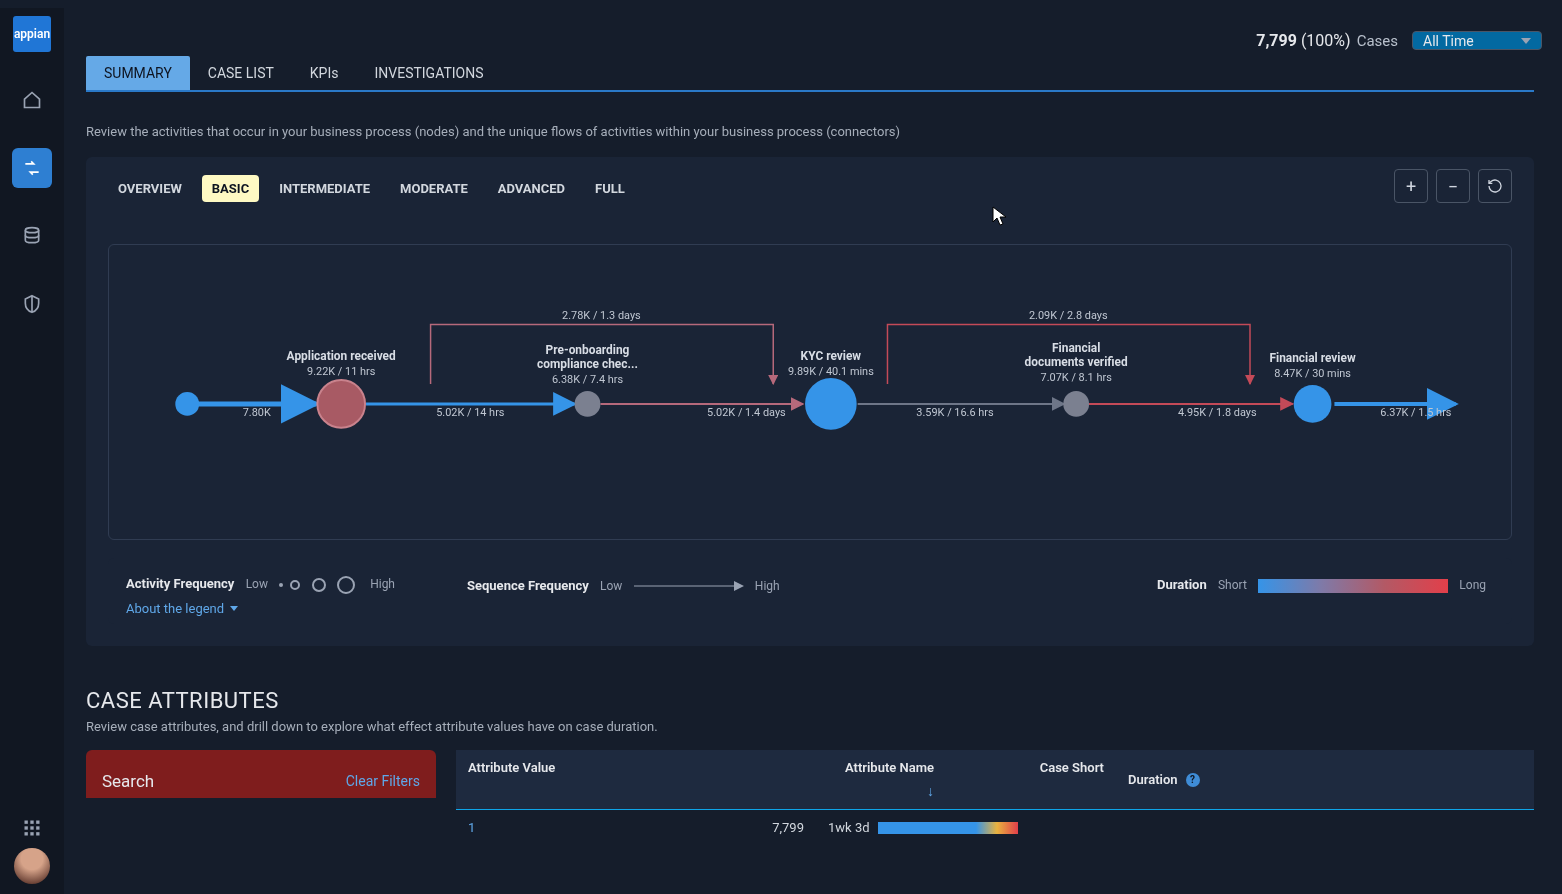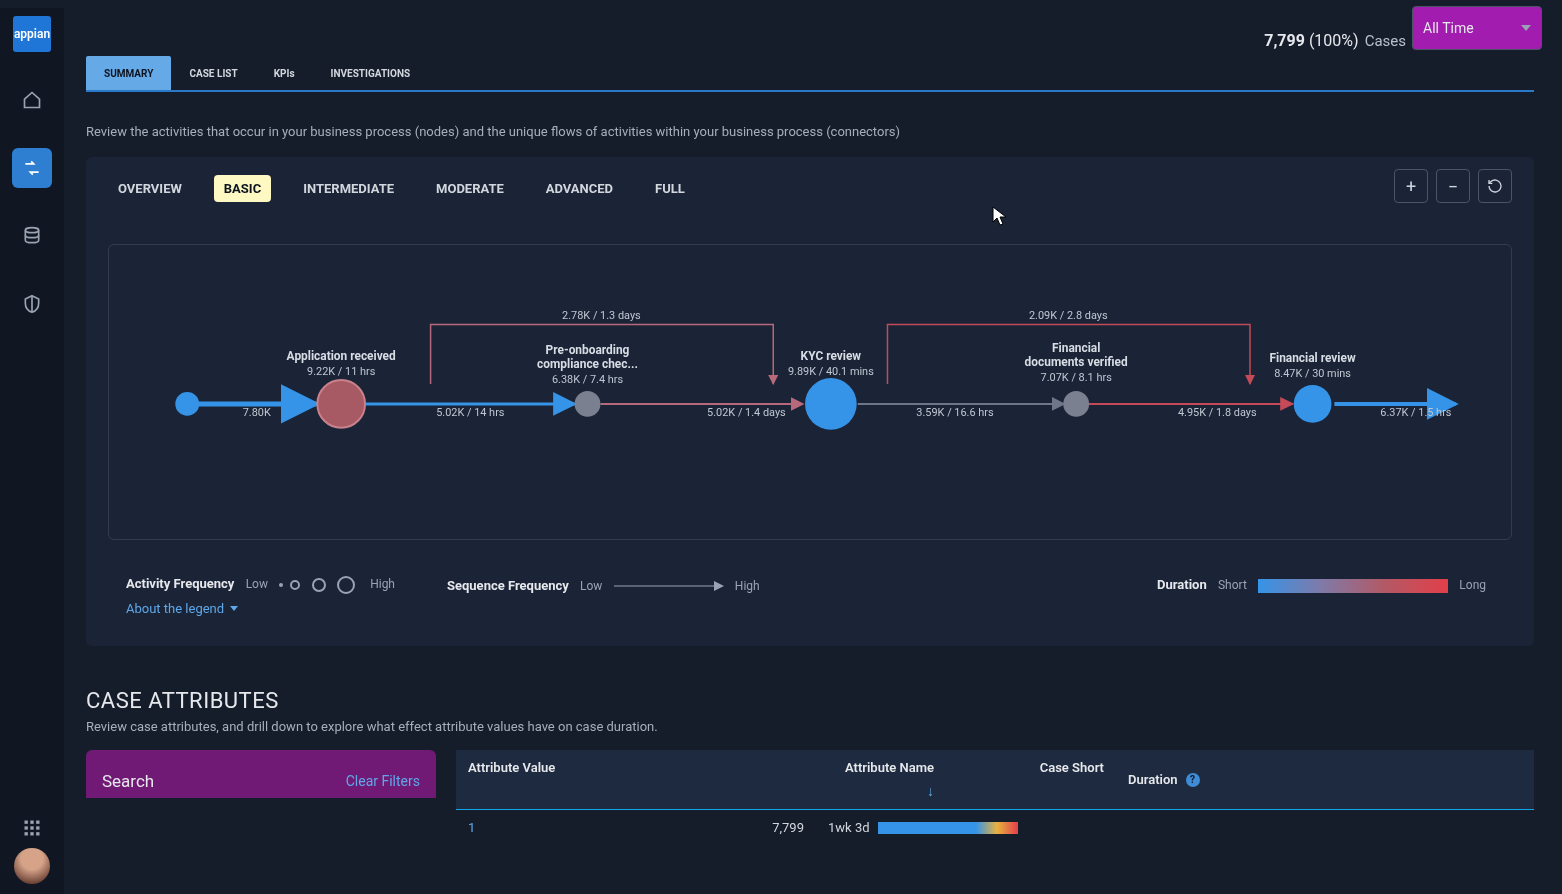--- a/index.html
+++ b/index.html
@@ -11,64 +11,64 @@
   .side-icon { width:40px; height:40px; margin-top:28px; display:flex; align-items:center; justify-content:center; color:#9aa3b3; border-radius:6px; cursor:pointer; }
   .side-icon.active { background:#2e7fd2; color:#fff; }
   .side-spacer { flex:1; }
   .avatar { width:36px; height:36px; border-radius:50%; background:radial-gradient(circle at 50% 30%, #d6a389 35%, #6b4236 80%); margin-bottom:18px; }
 
   
   .topbar { position:absolute; left:64px; top:0; right:0; height:50px; display:flex; align-items:flex-end; justify-content:flex-end; padding-right:20px; }
   .topbar .count { font-size:16px; color:#e6e8ec; }
   .topbar .count b { font-weight:700; }
   .topbar .label { margin-left:6px; color:#b8c0cc; font-size:15px; }
-  .select { margin-left:6px; width:130px; height:44px; border:1px solid #4a5566; border-radius:4px; background:#a21caf; display:flex; align-items:center; justify-content:space-between; padding:0 10px; font-size:14px; color:#e6e8ec; cursor:pointer; }
+  .select { margin-left:14px; width:130px; height:19px; border:1px solid #4a5566; border-radius:4px; background:#0369a1; display:flex; align-items:center; justify-content:space-between; padding:0 10px; font-size:14px; color:#e6e8ec; cursor:pointer; }
   .chev { width:0; height:0; border-left:5px solid transparent; border-right:5px solid transparent; border-top:6px solid #9aa3b3; }
 
   
   .tabs { position:absolute; left:86px; top:56px; right:28px; height:36px; display:flex; border-bottom:2px solid #2a79c8; }
-  .tab { padding:0 18px; display:flex; align-items:center; font-size:10px; font-weight:700; color:#d2d7de; cursor:pointer; }
+  .tab { padding:0 18px; display:flex; align-items:center; font-size:14px; font-weight:400; color:#d2d7de; cursor:pointer; }
   .tab.active { background:#65a9e7; color:#0e1420; border-radius:2px 2px 0 0; }
 
   
   .content { position:absolute; left:86px; top:118px; right:28px; bottom:0; overflow:hidden; }
   h1.section-title { font-size:22px; font-weight:400; letter-spacing:0.5px; color:#e6e8ec; }
   p.section-desc { font-size:13px; color:#a6aeba; margin-top:6px; }
 
   
   .panel { margin-top:18px; background:#1a2436; border-radius:6px; padding:18px 22px 22px; }
-  .dtabs { display:flex; gap:22px; align-items:flex-start; }
+  .dtabs { display:flex; gap:10px; align-items:flex-start; }
   .dtab { font-size:13px; font-weight:700; color:#d2d7de; padding:6px 10px; cursor:pointer; border-radius:4px; }
   .dtab.active { background:#fef9c3; color:#0c1320; }
 
   .zoom-controls { position:absolute; right:22px; top:12px; display:flex; gap:8px; }
   .zoom-btn { width:34px; height:34px; border:1px solid #4a5566; border-radius:4px; display:flex; align-items:center; justify-content:center; color:#cfd5df; cursor:pointer; font-size:18px; }
 
   .diagram-wrap { position:relative; margin-top:42px; height:296px; border:1px solid #303c52; border-radius:6px; overflow:hidden; }
   .diagram-wrap svg { width:100%; height:100%; display:block; }
 
   .node-label { font-size:12px; fill:#d8dde5; font-weight:700; }
   .node-sub { font-size:11px; fill:#c0c7d2; }
   .edge-label { font-size:11px; fill:#c0c7d2; }
 
-  .legend-row { display:flex; align-items:center; gap:44px; margin-top:18px; background:#1a2436; padding:18px 18px 30px 18px; border-radius:6px; font-size:13px; }
+  .legend-row { display:flex; align-items:center; gap:64px; margin-top:18px; background:#1a2436; padding:18px 18px 30px 18px; border-radius:6px; font-size:13px; }
   .lg-title { font-weight:700; color:#e6e8ec; }
   .lg-small { color:#9aa3b3; font-size:12px; margin:0 8px; }
   .lg-circle { width:10px; height:10px; border:2px solid #9aa3b3; border-radius:50%; display:inline-block; margin:0 4px; vertical-align:middle; }
   .lg-fill { width:4px; height:4px; background:#9aa3b3; border-radius:50%; display:inline-block; vertical-align:middle; }
   .lg-c2 { width:14px; height:14px; }
   .lg-c3 { width:18px; height:18px; }
   .lg-grad { width:190px; height:14px; background:linear-gradient(90deg,#3594e8,#7f7aa8,#b35965,#e23f4a); display:inline-block; vertical-align:middle; }
   .about-link { color:#5fa7e8; margin-top:10px; font-size:13px; cursor:pointer; display:inline-flex; align-items:center; gap:6px; }
   .chev-sm { width:0; height:0; border-left:4px solid transparent; border-right:4px solid transparent; border-top:5px solid #5fa7e8; }
 
   
   .ca-section { margin-top:42px; }
   .ca-grid { display:flex; gap:20px; margin-top:16px; }
-  .ca-search { width:350px; height:48px; background:#701a75; border-radius:6px 6px 0 0; padding:14px 16px 0; display:flex; justify-content:space-between; align-items:center; }
+  .ca-search { width:350px; height:48px; background:#7f1d1d; border-radius:6px 6px 0 0; padding:14px 16px 0; display:flex; justify-content:space-between; align-items:center; }
   .ca-search span.title { font-size:17px; color:#e6e8ec; }
   .ca-search a { color:#5fa7e8; font-size:14px; cursor:pointer; }
   .ca-table { flex:1; }
   .ca-head { display:flex; background:#1e2a3f; border-bottom:1px solid #0ea5e9; font-size:13px; font-weight:600; color:#e6e8ec; }
   .ca-head div, .ca-row div { padding:10px 12px; }
   .col-a { width:190px; }
   .col-b { width:300px; display:flex; align-items:flex-end; gap:8px;flex-direction:column; }
   .col-c { width:170px; text-align:right; }
   .col-d { width:290px; display:flex; align-items:center; gap:8px; }
   .ca-row { display:flex; font-size:13px; color:#d2d7de; }

